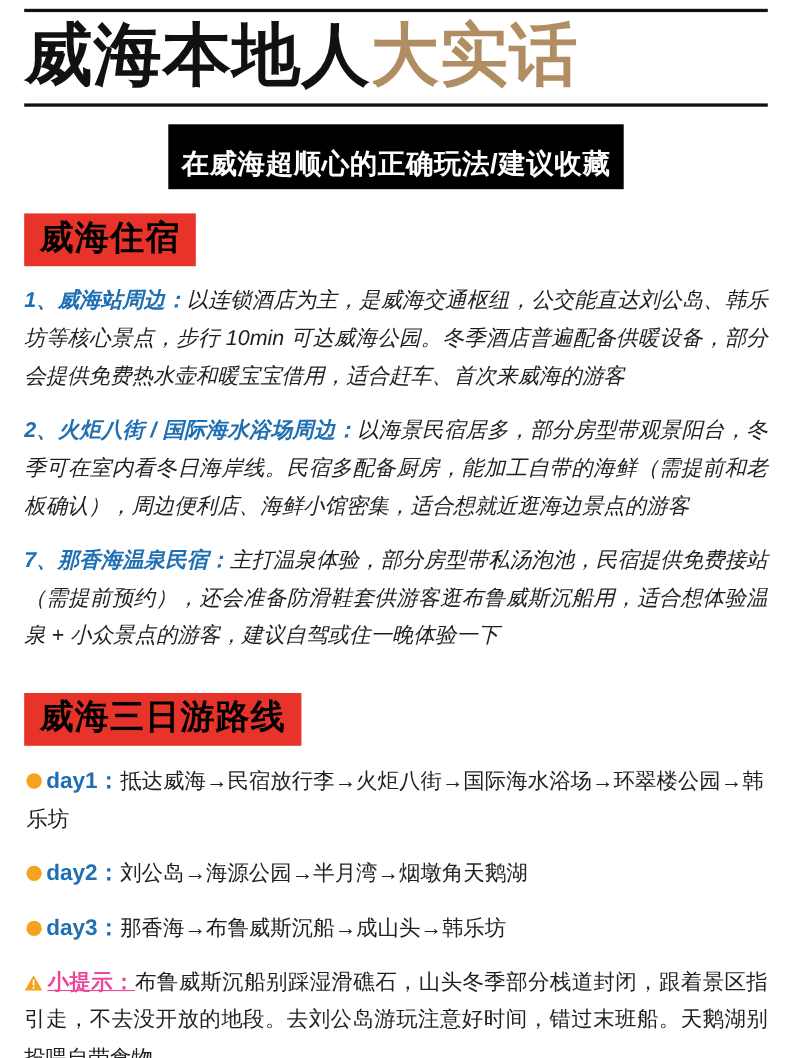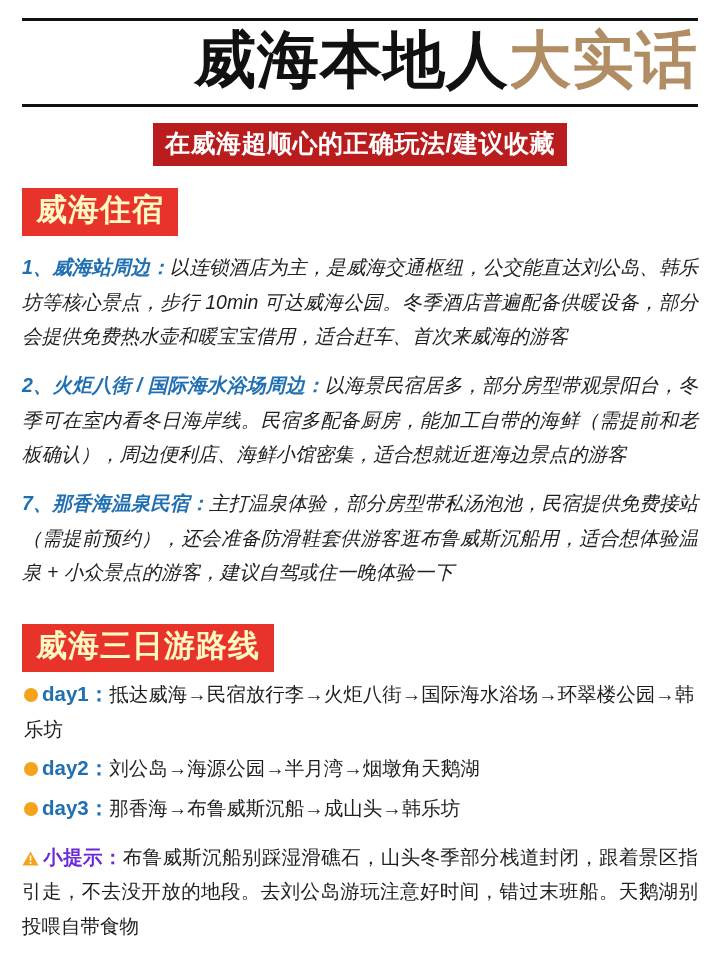--- a/index.html
+++ b/index.html
@@ -18,25 +18,25 @@
   .page {
     width: 720px;
     height: 962px;
     box-sizing: border-box;
     padding: 0 22px;
     position: relative;
   }
 
   
   .masthead {
-    margin-top: 18px;
+    margin-top: 8px;
     border-top: 3px solid #111;
     border-bottom: 3px solid #111;
     padding: 6px 0 10px 0;
-    text-align: right;
+    text-align: left;
     position: relative;
   }
   .masthead-inner {
     font-size: 62px;
     line-height: 1.08;
     font-weight: 700;
     letter-spacing: 1px;
     white-space: nowrap;
     font-family: "DejaVu Sans", "Liberation Sans", sans-serif;
   }
@@ -47,34 +47,34 @@
     color: #b08d63;
   }
 
   
   .subtitle-wrap {
     text-align: center;
     margin-top: 16px;
   }
   .subtitle {
     display: inline-block;
-    background: #b91c1c;
+    background: #000000;
     color: #ffffff;
     font-size: 25px;
     font-weight: 700;
     line-height: 1.25;
-    padding: 5px 12px 7px 12px;
+    padding: 21px 12px 7px 12px;
     letter-spacing: 0.5px;
   }
 
   
   .section-head {
     display: inline-block;
     background: #e8332a;
-    color: #fef9c3;
+    color: #000000;
     font-size: 31px;
     font-weight: 700;
     padding: 4px 14px 8px 14px;
     letter-spacing: 1px;
     line-height: 1.15;
   }
   .sec1 { margin-top: 22px; }
   .sec2 { margin-top: 34px; }
 
   
@@ -86,21 +86,21 @@
     text-align: justify;
     font-style: italic;
   }
   .para .lead {
     color: #1f6fb2;
     font-weight: 700;
   }
 
   
   .route {
-    margin-top: 4px;
+    margin-top: 14px;
     font-size: 19.5px;
     line-height: 1.75;
     color: #1f1f1f;
     position: relative;
     padding-left: 2px;
   }
   .dot {
     display: inline-block;
     width: 14px;
     height: 14px;
@@ -115,22 +115,23 @@
     font-size: 20.5px;
   }
   .warn-icon {
     display: inline-block;
     width: 17px;
     height: 15px;
     margin-right: 4px;
     vertical-align: -2px;
   }
   .tip-label {
-    color: #6d28d9;
+    color: #ec4899;
     font-weight: 700;
+    text-decoration: underline;
   }
   .tip {
     margin-top: 14px;
     font-size: 19.5px;
     line-height: 1.78;
     color: #1f1f1f;
     text-align: justify;
   }
 </style>
 </head>

